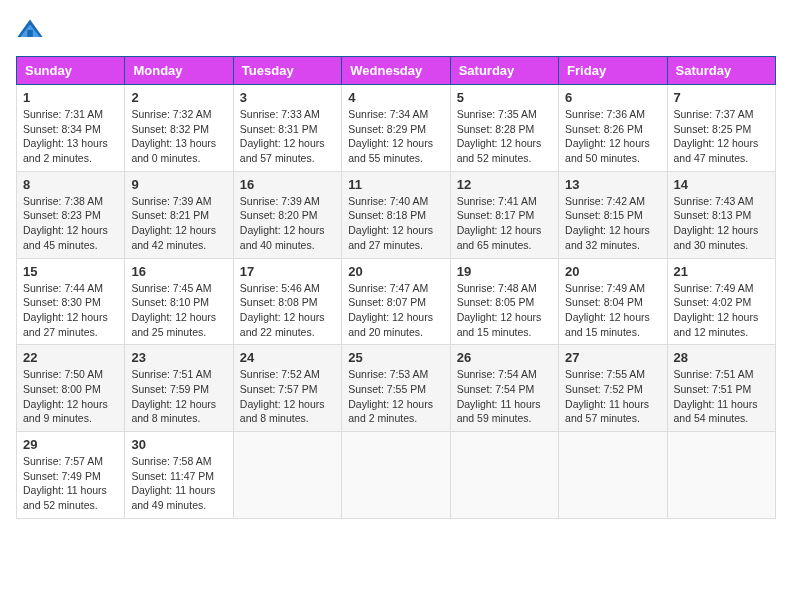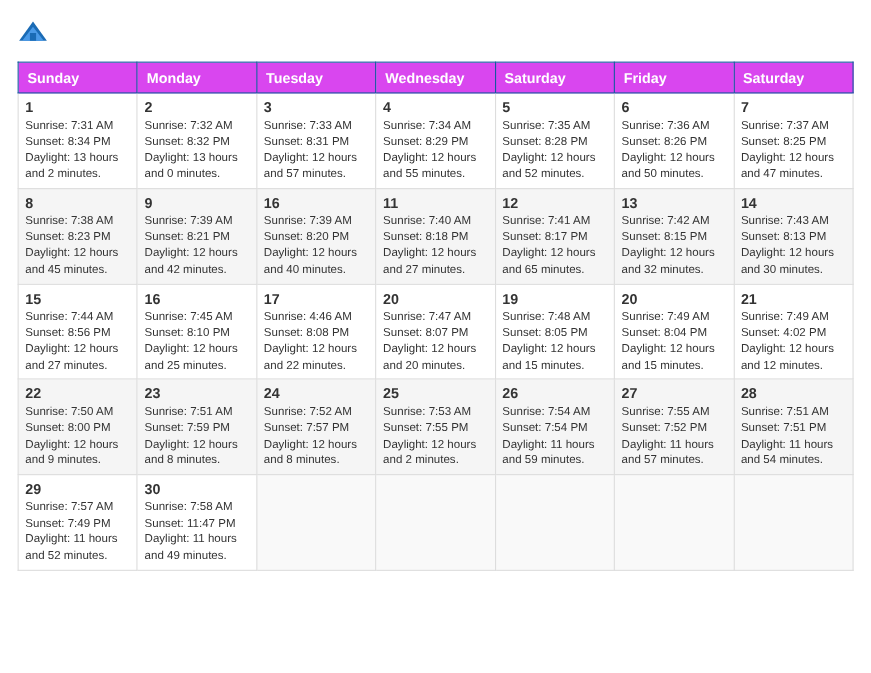--- a/index.html
+++ b/index.html
@@ -218,34 +218,34 @@
           <span class="line">Sunrise: 7:43 AM</span>
           <span class="line">Sunset: 8:13 PM</span>
           <span class="line">Daylight: 12 hours</span>
           <span class="line">and 30 minutes.</span>
         </td>
       </tr>
       <tr>
         <td>
           <span class="day-num">15</span>
           <span class="line">Sunrise: 7:44 AM</span>
-          <span class="line">Sunset: 8:56 PM</span>
+          <span class="line">Sunset: 8:30 PM</span>
           <span class="line">Daylight: 12 hours</span>
           <span class="line">and 27 minutes.</span>
         </td>
         <td>
           <span class="day-num">16</span>
           <span class="line">Sunrise: 7:45 AM</span>
           <span class="line">Sunset: 8:10 PM</span>
           <span class="line">Daylight: 12 hours</span>
           <span class="line">and 25 minutes.</span>
         </td>
         <td>
           <span class="day-num">17</span>
-          <span class="line">Sunrise: 4:46 AM</span>
+          <span class="line">Sunrise: 5:46 AM</span>
           <span class="line">Sunset: 8:08 PM</span>
           <span class="line">Daylight: 12 hours</span>
           <span class="line">and 22 minutes.</span>
         </td>
         <td>
           <span class="day-num">20</span>
           <span class="line">Sunrise: 7:47 AM</span>
           <span class="line">Sunset: 8:07 PM</span>
           <span class="line">Daylight: 12 hours</span>
           <span class="line">and 20 minutes.</span>

